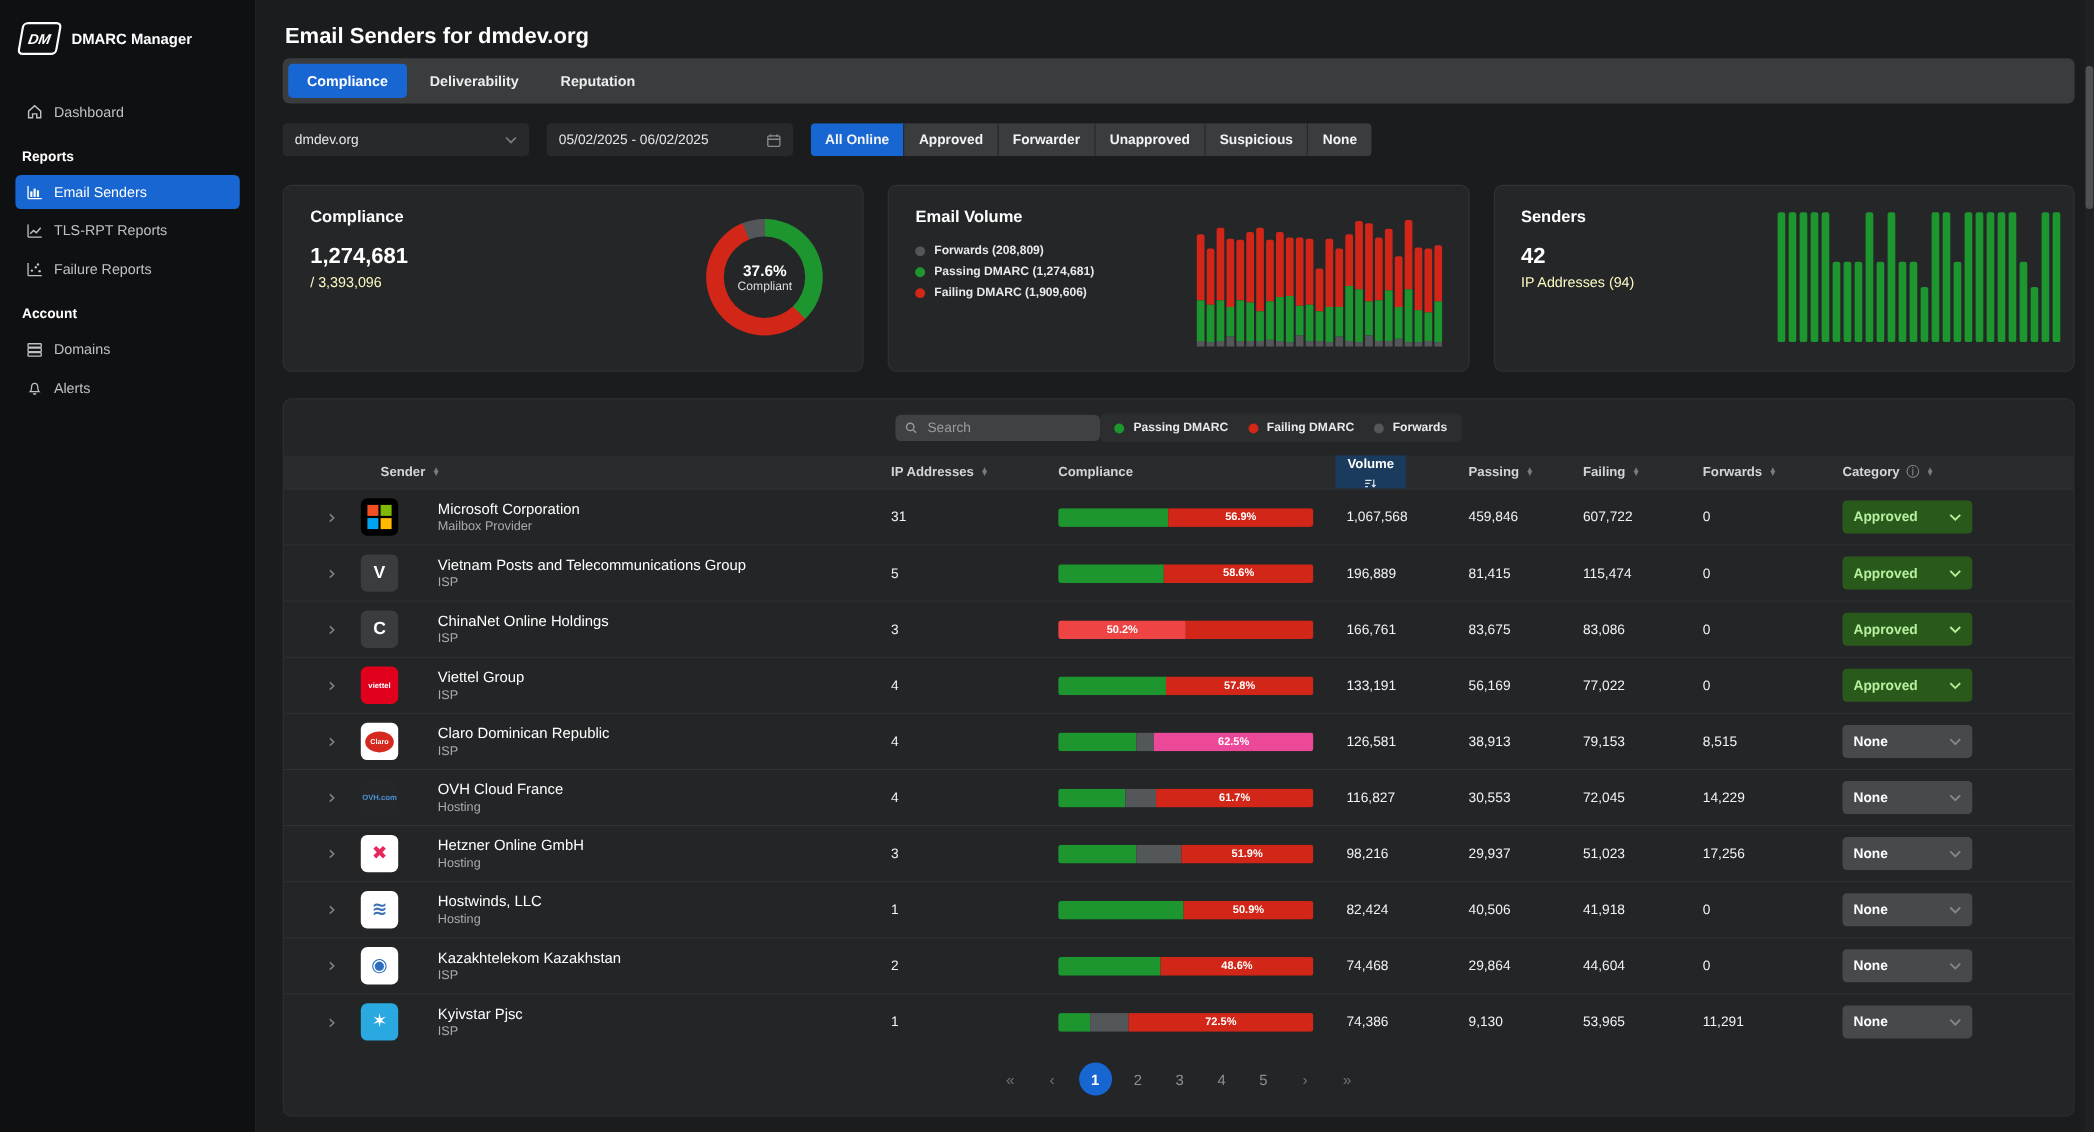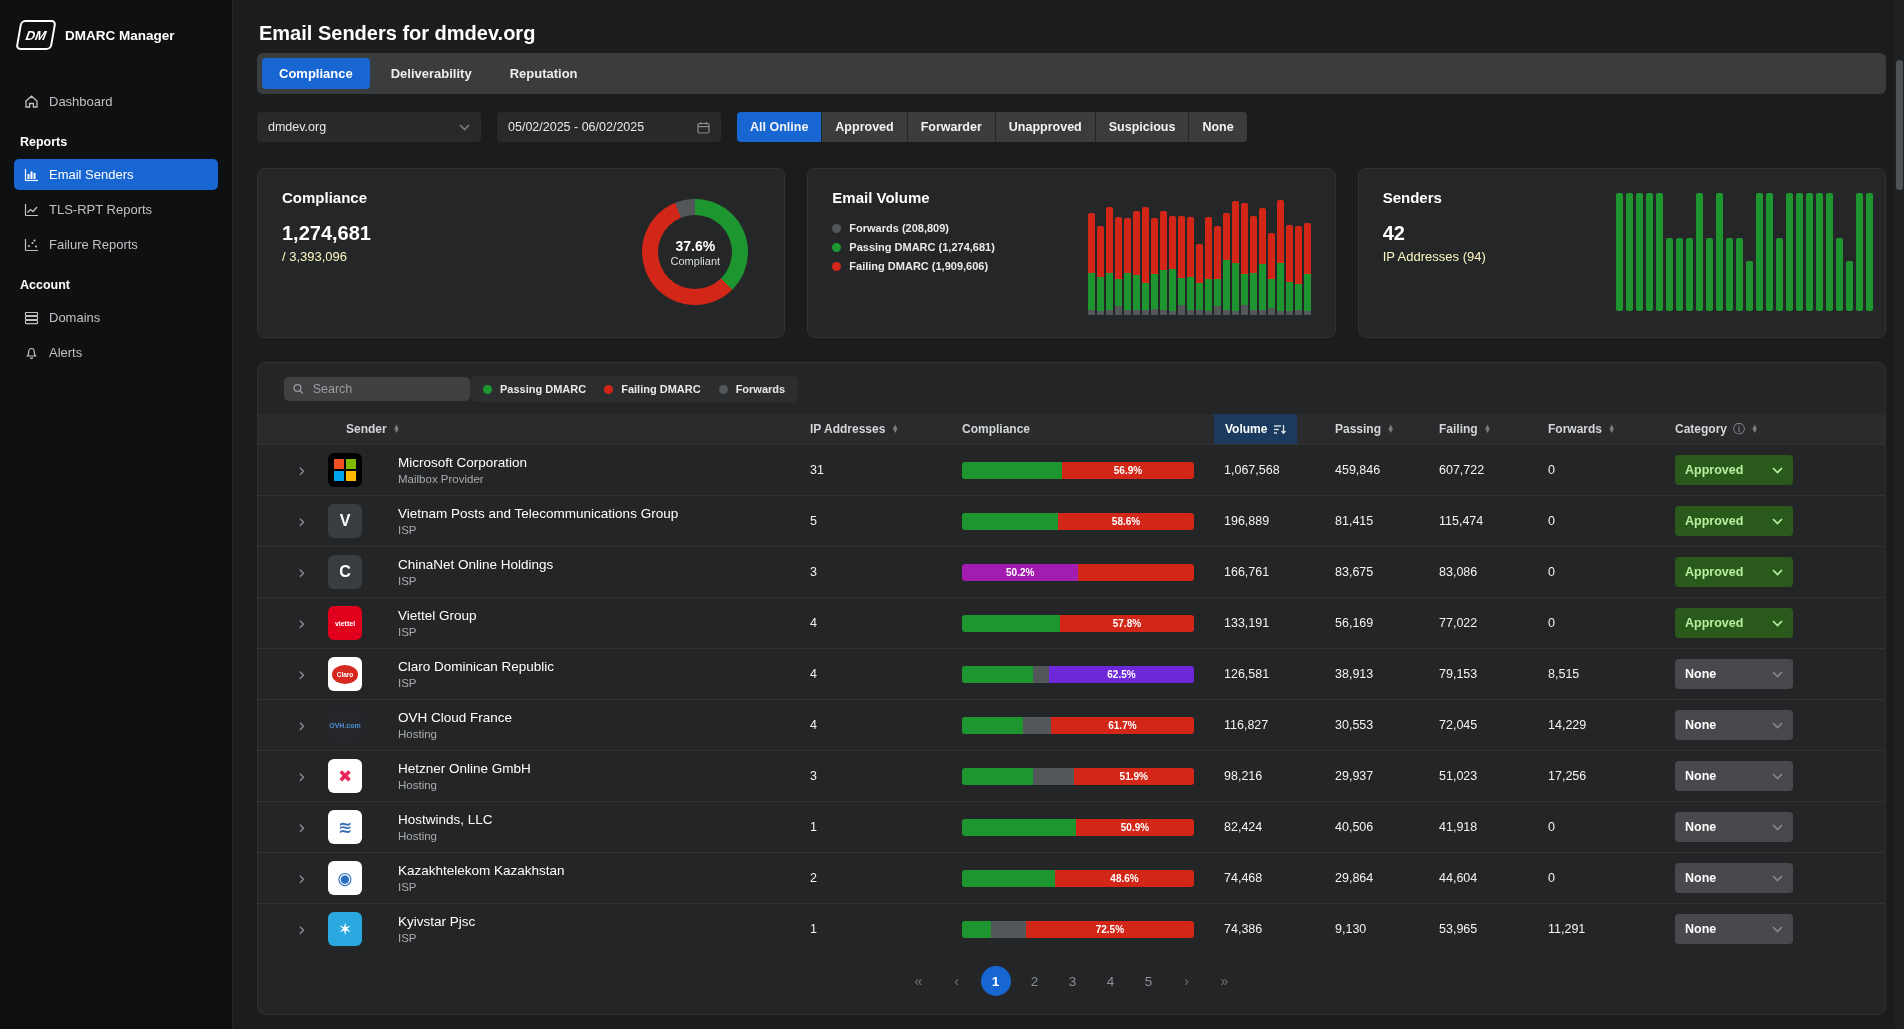--- a/index.html
+++ b/index.html
@@ -55,36 +55,36 @@
   .legend-item { display:flex; align-items:center; gap:8px; font-size:11px; font-weight:600;
     color:#e8e9ea; margin-top:7px; }
   .dot { width:9px; height:9px; border-radius:50%; }
   .vol-chart { position:absolute; right:24px; bottom:22px; display:flex; align-items:flex-end; gap:2px; height:124px; }
   .vol-bar { width:7px; display:flex; flex-direction:column; justify-content:flex-end; }
   .vol-bar .sr { border-radius:2px 2px 0 0; }
   .senders-chart { position:absolute; right:12px; bottom:26px; display:flex; align-items:flex-end; gap:3px; height:118px; }
   .s-bar { width:7px; border-radius:2px; }
   
   .table-card { background:#232527; border:1px solid #2e3032; border-radius:8px; padding-bottom:8px; }
-  .table-top { display:flex; justify-content:flex-start; align-items:center; padding:13px 26px 12px; }
+  .table-top { display:flex; justify-content:center; align-items:center; padding:13px 26px 12px; }
   .search-box { width:186px; height:24px; background:#3f4143; border-radius:5px; display:flex;
     align-items:center; gap:7px; padding:0 9px; }
   .search-box input { background:transparent; border:none; outline:none; color:#e2e3e4;
     font-size:12.5px; width:100%; font-family:inherit; }
   .search-box input::placeholder { color:#9a9c9e; }
   .tbl-legend { background:#2b2d2f; border-radius:5px; display:flex; gap:18px; padding:7px 13px; }
   .tbl-legend .legend-item { margin-top:0; font-size:11px; font-weight:bold; }
   .grid { display:grid; grid-template-columns:44px 62px 420px 152px 250px 112px 104px 108px 128px 1fr;
     padding-left:26px; align-items:center; }
   .thead { height:30px; background:#292b2d; font-size:12px; font-weight:bold; color:#d3d5d7; }
   .th { display:flex; align-items:center; gap:6px; }
   .sort { display:flex; flex-direction:column; line-height:4.4px; font-size:7.5px; color:#7a7c7e; }
   .th-sender { grid-column:2/4; padding-left:18px; }
   .vol-hl { background:#1a3a5e; height:30px; display:flex; align-items:center; gap:7px; padding:0 11px;
-    margin-left:2px; color:#fff; }
+    margin-left:2px; color:#fff;flex-direction:column; }
   .info-i { font-size:12px; color:#9b9da0; font-weight:normal; }
   .trow { height:51px; border-top:1px solid #303234; font-size:12.5px; }
   .expander { color:#85878a; font-size:19px; line-height:1; padding-left:14px; cursor:pointer;
     font-family:"DejaVu Sans",sans-serif; }
   .logo { width:34px; height:34px; border-radius:6px; display:flex; align-items:center;
     justify-content:center; overflow:hidden; position:relative; }
   .ms-grid { display:grid; grid-template-columns:10px 10px; grid-template-rows:10px 10px; gap:2px; }
   .ms-grid div { width:10px; height:10px; }
   .sender-name { font-size:13.5px; color:#fff; padding-left:8px; }
   .sender-type { font-size:11.5px; color:#a9abad; margin-top:3px; }
@@ -540,21 +540,21 @@
     <div>
             <div class="logo" style="background: rgb(58, 61, 64); color: rgb(255, 255, 255); font-size: 16px; font-weight: bold;">C</div>
           </div>
     <div class="sender-name">
       <div>ChinaNet Online Holdings</div>
       <div class="sender-type">ISP</div>
     </div>
     <div class="cell-num">3</div>
     <div>
             <div class="cbar">
-              <span style="width: 50.2%; background: #a21caf;">50.2%</span>
+              <span style="width: 50.2%; background: #ef4444;">50.2%</span>
               <span style="width: 49.8%; background: rgb(210, 38, 24);"></span>
             </div>
           </div>
     <div class="cell-num pad12">166,761</div>
     <div class="cell-num pad11">83,675</div>
     <div class="cell-num pad11">83,086</div>
     <div class="cell-num pad12">0</div>
     <div class="pad11">
             <div class="cat-btn cat-approved">
       <span>Approved</span>
@@ -604,21 +604,21 @@
           </div>
     <div class="sender-name">
       <div>Claro Dominican Republic</div>
       <div class="sender-type">ISP</div>
     </div>
     <div class="cell-num">4</div>
     <div>
             <div class="cbar">
               <span style="width: 30.8%; background: rgb(29, 150, 48);"></span>
               <span style="width: 6.7%; background: rgb(84, 87, 90);"></span>
-              <span style="width: 62.5%; background: #6d28d9;">62.5%</span>
+              <span style="width: 62.5%; background: #ec4899;">62.5%</span>
             </div>
           </div>
     <div class="cell-num pad12">126,581</div>
     <div class="cell-num pad11">38,913</div>
     <div class="cell-num pad11">79,153</div>
     <div class="cell-num pad12">8,515</div>
     <div class="pad11">
             <div class="cat-btn cat-none">
       <span>None</span>
       <svg class="cat-chev" width="11" height="7" viewBox="0 0 11 7">

